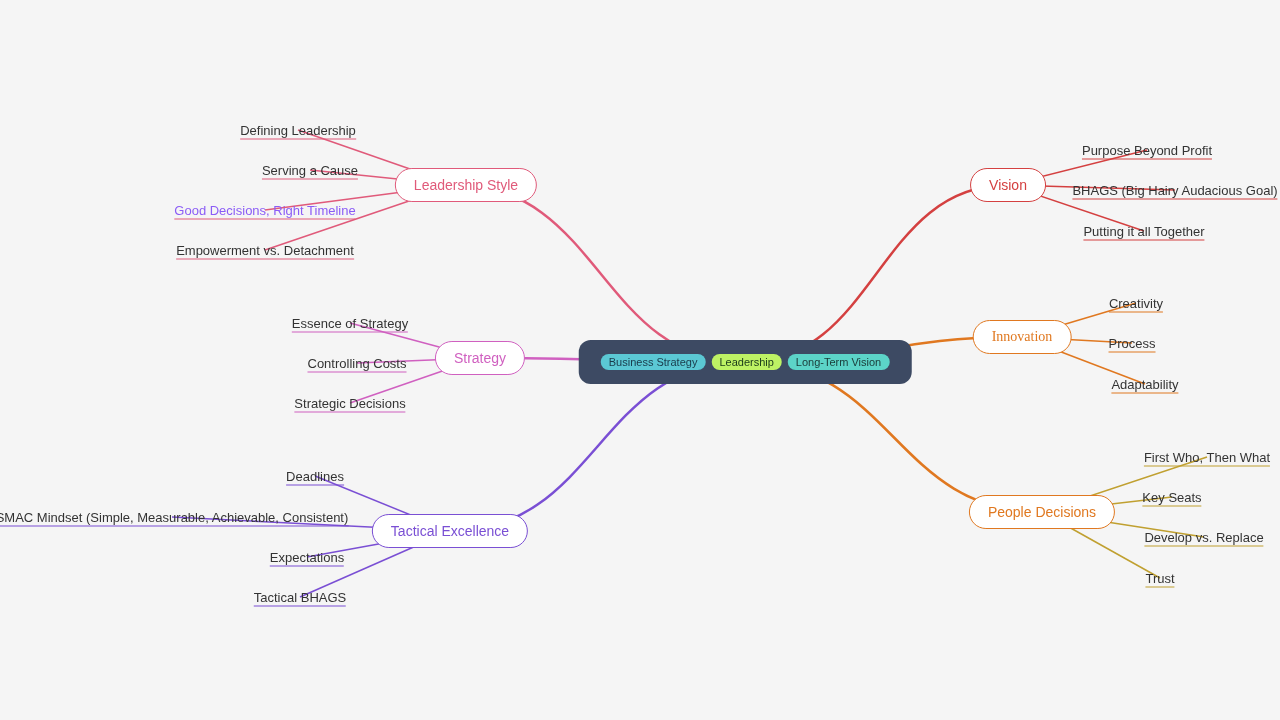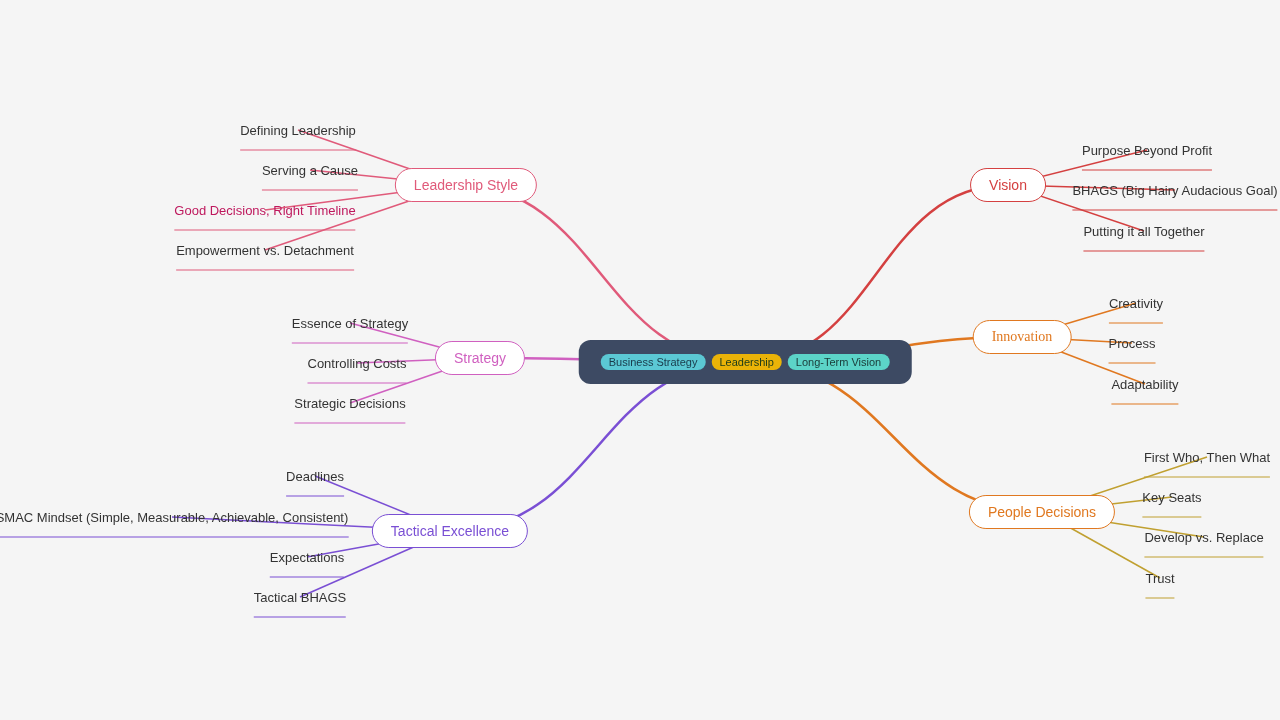--- a/index.html
+++ b/index.html
@@ -48,33 +48,33 @@
       gap: 6px;
       flex-wrap: wrap;
     }
     .tag {
       border-radius: 8px;
       padding: 2px 8px;
       font-size: 11px;
       font-weight: 500;
     }
     .tag-blue { background: #5bc8d4; color: #1a3a4a; }
-    .tag-green { background: #eab308; color: #1a3a1a; }
+    .tag-green { background: #bef264; color: #1a3a1a; }
     .tag-teal { background: #5cd4c8; color: #1a3a38; }
     .leaf-text {
       position: absolute;
       transform: translate(-50%, -50%);
       font-size: 13px;
       color: #333;
       white-space: nowrap;
       text-align: center;
     }
     .leaf-text .underline {
       border-bottom: 1.5px solid;
-      padding-bottom: 12px;
+      padding-bottom: 1px;
     }
   </style>
 </head>
 <body>
 
 <svg class="connections" id="svg-connections">
     <path d="M 745 362 C 600.5 362, 600.5 185, 456 185" stroke="#e05a7a" stroke-width="2.5" fill="none"></path>
     <line x1="456" y1="185" x2="298" y2="130" stroke="#e05a7a" stroke-width="1.5"></line>
     <line x1="456" y1="185" x2="310" y2="170" stroke="#e05a7a" stroke-width="1.5"></line>
     <line x1="456" y1="185" x2="265" y2="210" stroke="#e05a7a" stroke-width="1.5"></line>
@@ -111,21 +111,21 @@
           <span class="tag tag-green">Leadership</span>
           <span class="tag tag-teal">Long-Term Vision</span>
   </div>
 </div>
     </div>
     <div class="node" style="left: 456px; top: 185px; padding-left: 20px;">
       <div class="node-box" style="border-color:#e05a7a;color:#e05a7a;background:white">Leadership Style</div>
     </div>
     <div class="leaf-text" style="left: 298px; top: 130px;"><span class="underline" style="border-color:#e05a7a;color:#333">Defining Leadership</span></div>
     <div class="leaf-text" style="left: 310px; top: 170px;"><span class="underline" style="border-color:#e05a7a;color:#333">Serving a Cause</span></div>
-    <div class="leaf-text" style="left: 265px; top: 210px;"><span class="underline" style="border-color:#e05a7a;color:#be185d">Good Decisions, Right Timeline</span></div>
+    <div class="leaf-text" style="left: 265px; top: 210px;"><span class="underline" style="border-color:#e05a7a;color:#8b5cf6">Good Decisions, Right Timeline</span></div>
     <div class="leaf-text" style="left: 265px; top: 250px;"><span class="underline" style="border-color:#e05a7a;color:#333">Empowerment vs. Detachment</span></div>
     <div class="node" style="left: 480px; top: 358px;">
       <div class="node-box" style="border-color:#d060c0;color:#d060c0;background:white">Strategy</div>
     </div>
     <div class="leaf-text" style="left: 350px; top: 323px;"><span class="underline" style="border-color:#d060c0;color:#333">Essence of Strategy</span></div>
     <div class="leaf-text" style="left: 357px; top: 363px;"><span class="underline" style="border-color:#d060c0;color:#333">Controlling Costs</span></div>
     <div class="leaf-text" style="left: 350px; top: 403px;"><span class="underline" style="border-color:#d060c0;color:#333">Strategic Decisions</span></div>
     <div class="node" style="left: 450px; top: 531px;">
       <div class="node-box" style="border-color:#7a4fd4;color:#7a4fd4;background:white">Tactical Excellence</div>
     </div>

